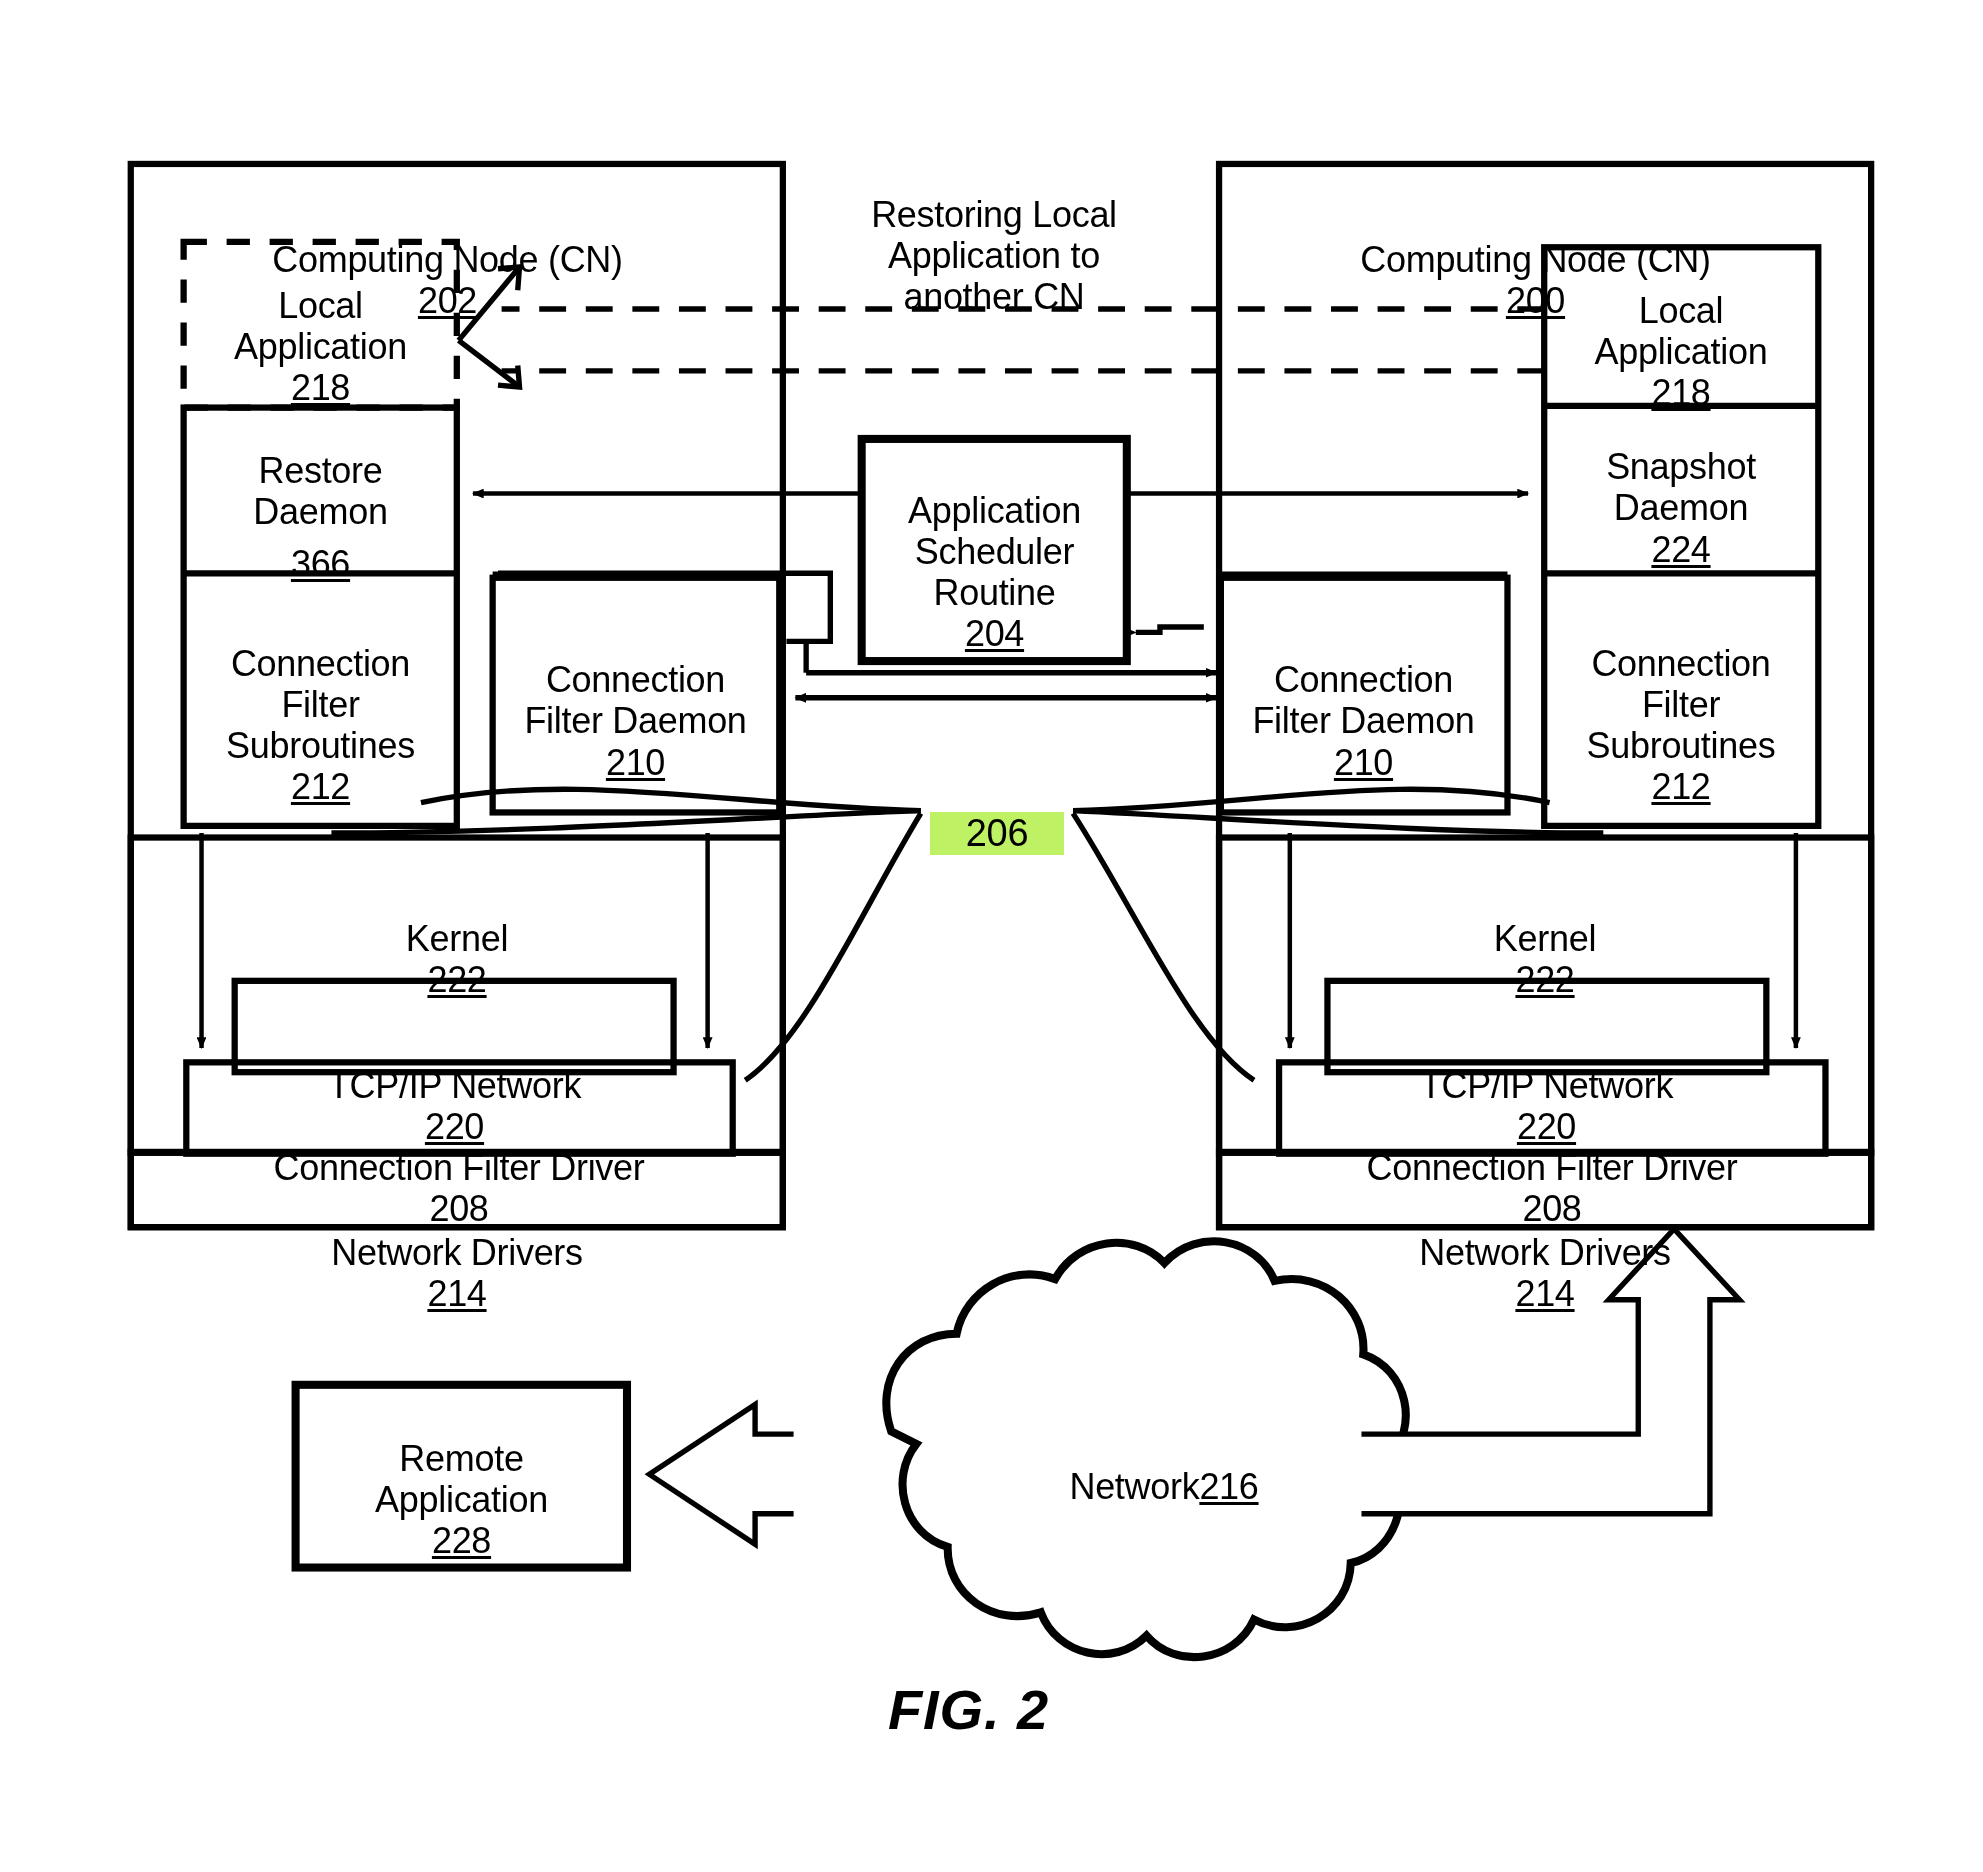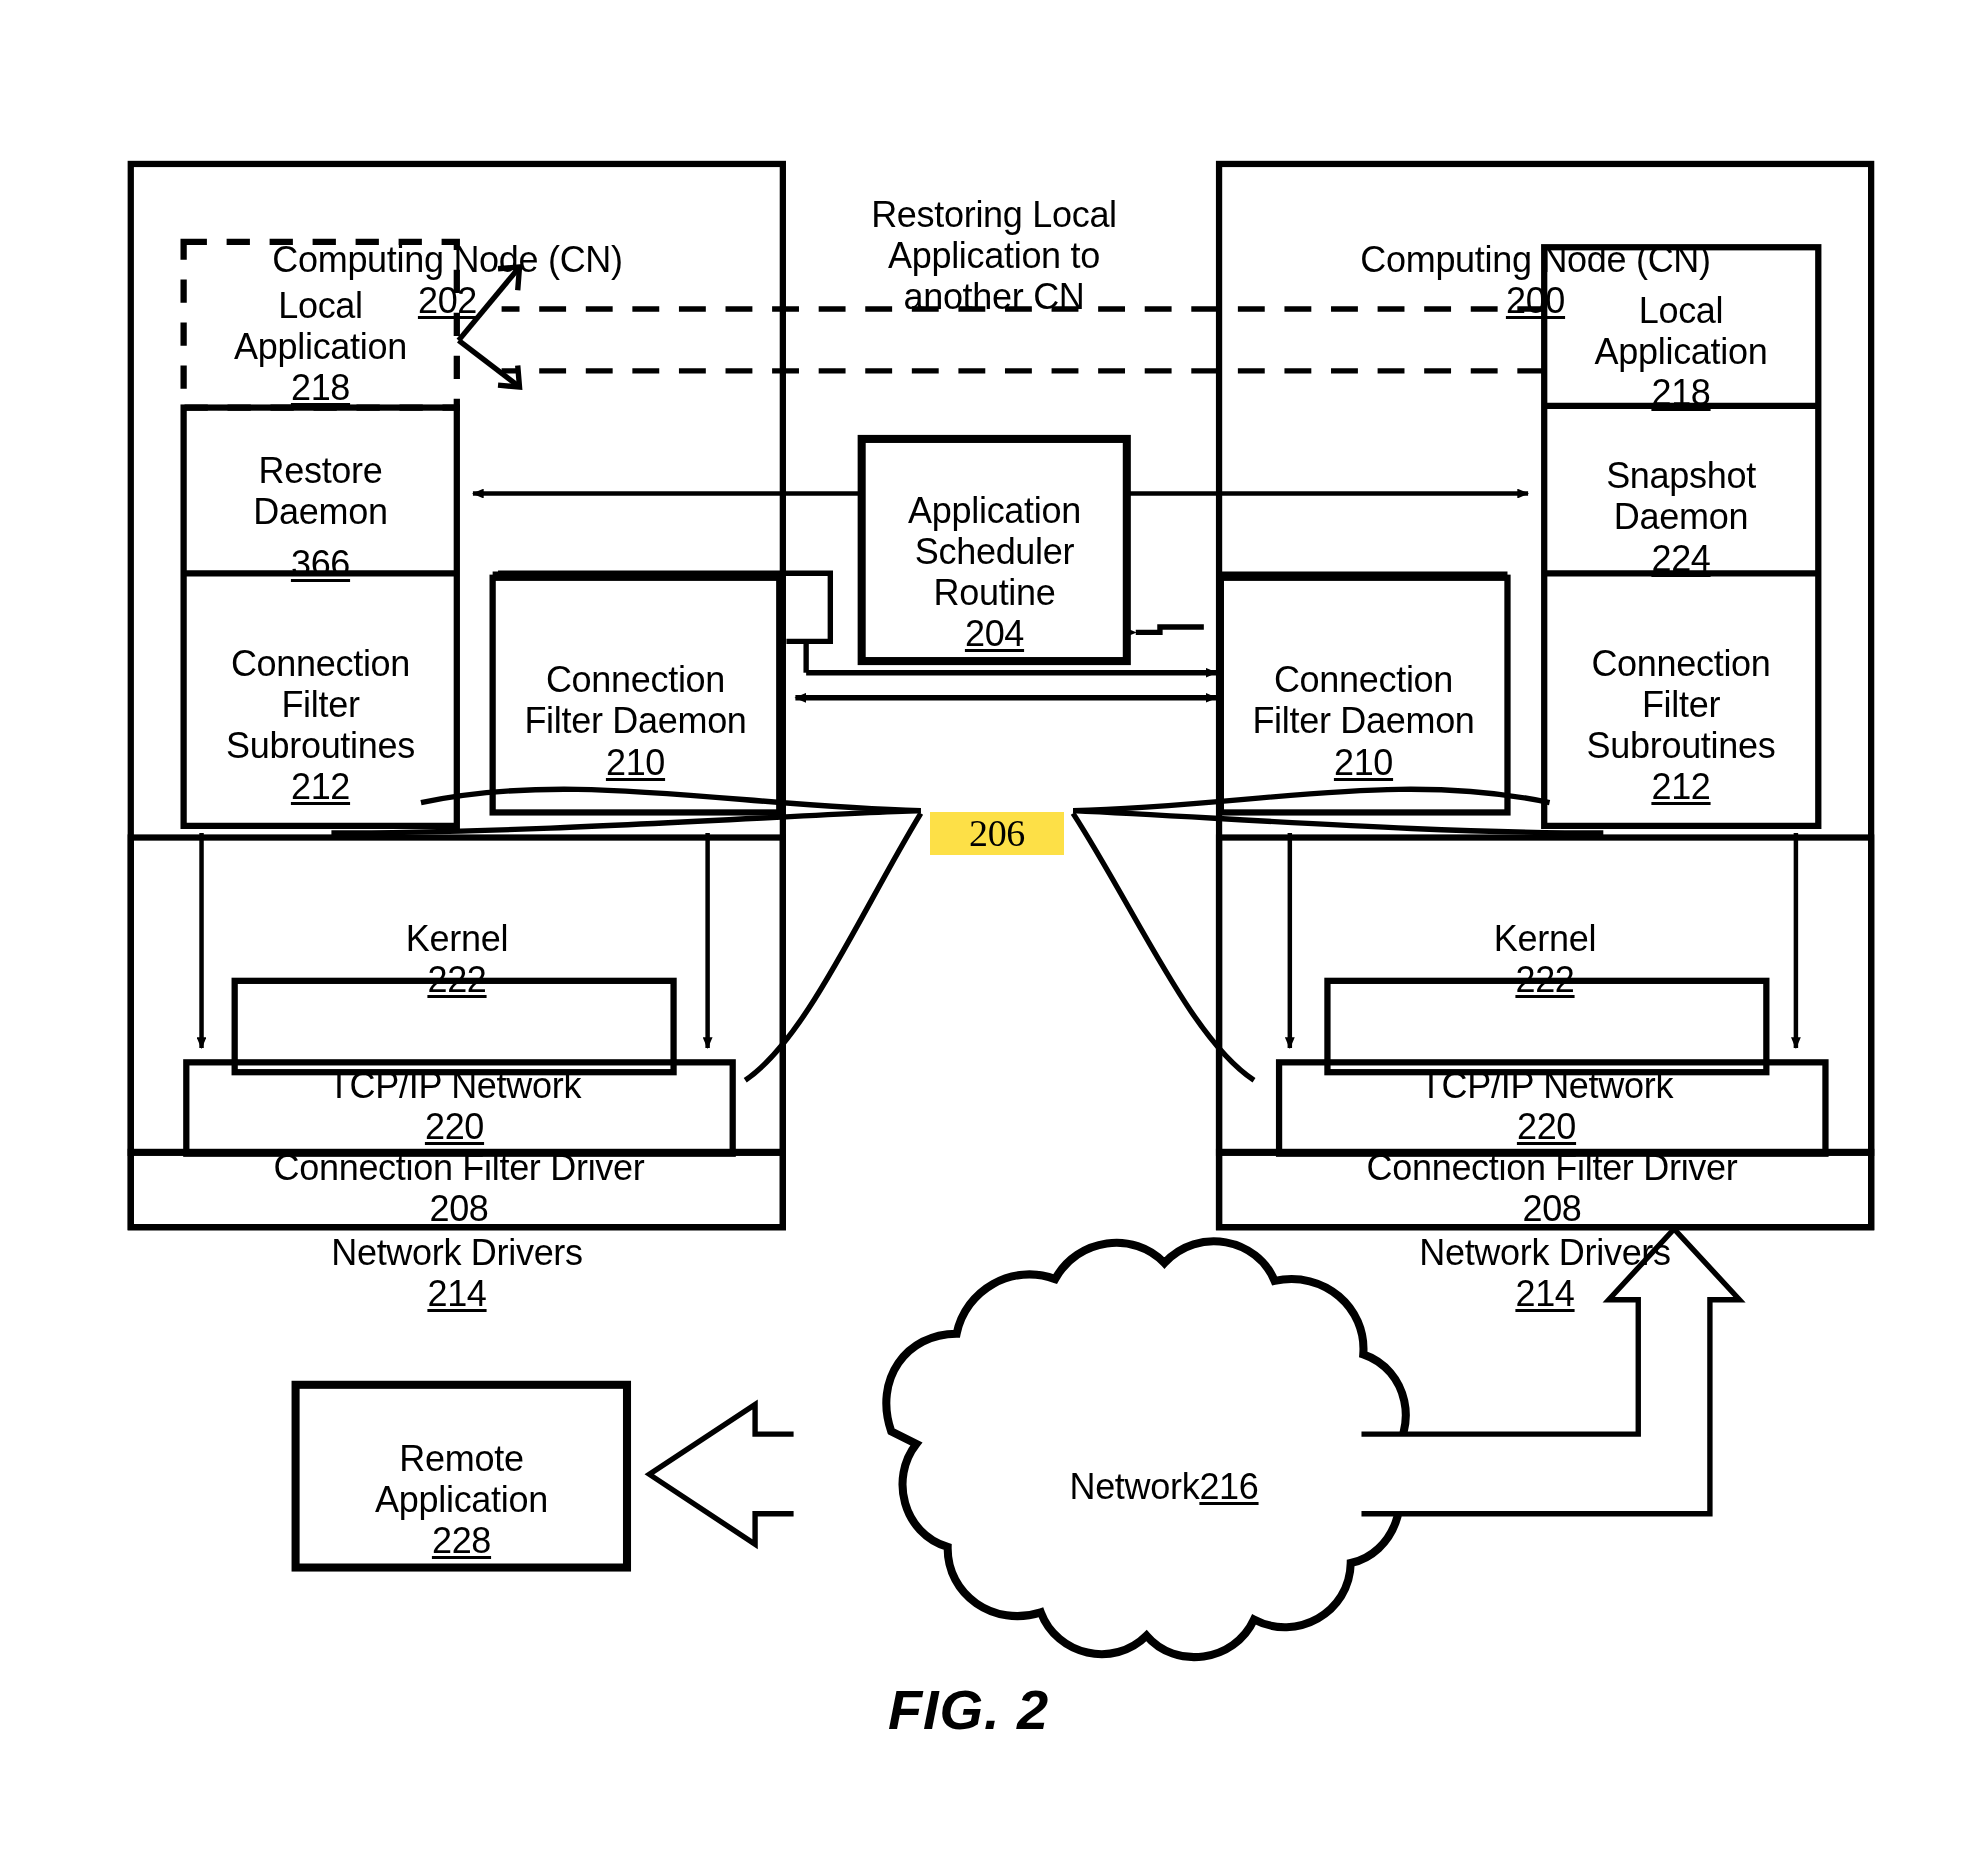--- a/index.html
+++ b/index.html
@@ -209,34 +209,34 @@
 Application to
 another CN</div>
 
   <div class="lbl ctr" style="left:862px; top:448px; width:265px; height:204px; flex-direction:column;">
     <div>Application
 Scheduler
 Routine</div>
     <div class="num">204</div>
   </div>
 
-  <div class="lbl" style="left:930px; top:790px; width:134px; font-size:38px; background:#fde047;font-family:Liberation Serif, serif;">206</div>
+  <div class="lbl" style="left:930px; top:790px; width:134px; font-size:38px; background:#bef264;">206</div>
 
   <div class="lbl" style="left:1240px; top:176px; width:591px;">
     <span>Computing Node (CN)</span>
     <span class="num">200</span>
   </div>
 
   <div class="lbl ctr" style="left:1544px; top:258px; width:274px; height:143px; flex-direction:column;">
     <div>Local
 Application</div>
     <div class="num">218</div>
   </div>
 
-  <div class="lbl ctr" style="left:1544px; top:421px; width:274px; height:148px; flex-direction:column;">
+  <div class="lbl ctr" style="left:1544px; top:412px; width:274px; height:148px; flex-direction:column;">
     <div>Snapshot
 Daemon</div>
     <div class="num">224</div>
   </div>
 
   <div class="lbl ctr" style="left:1544px; top:582px; width:274px; height:242px; flex-direction:column;">
     <div>Connection
 Filter
 Subroutines</div>
     <div class="num">212</div>

